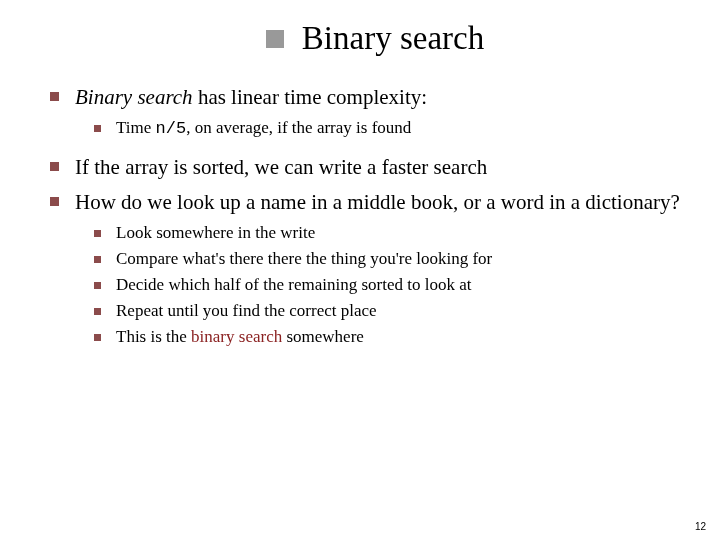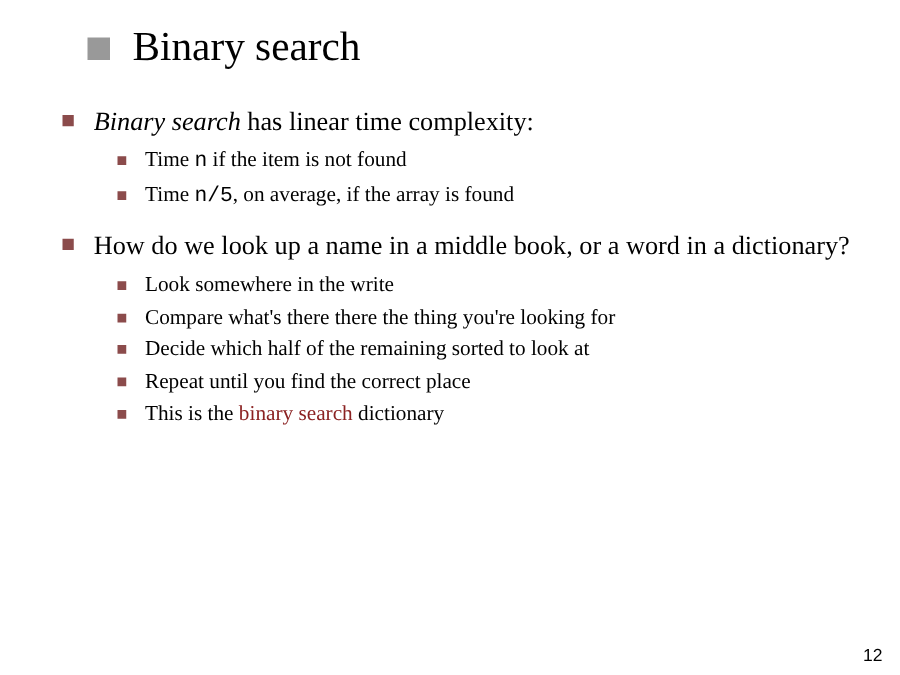--- a/index.html
+++ b/index.html
@@ -1,15 +1,15 @@
 <!DOCTYPE html>
 <html><head>
 <meta charset="utf-8">
 <style>
-  * { margin: 0; padding: 0; box-sizing: border-box; }
+  * { margin: 0; padding: 0; box-sizing: border-box; justify-content: center; }
   html, body { width: 720px; height: 540px; }
   body {
     font-family: "Times New Roman", Times, serif;
     background: #fff;
     color: #000;
     position: relative;
     padding: 20px 40px 20px 40px;
   }
   .title-row {
     display: flex;
@@ -70,21 +70,21 @@
   .l2-text {
     flex: 1;
   }
   .italic { font-style: italic; }
   .code { font-family: "Courier New", Courier, monospace; }
   .maroon { color: #8b2222; }
   .page-num {
     position: absolute;
     bottom: 8px;
     right: 14px;
-    font-size: 14px;
+    font-size: 10px;
     font-family: Arial, sans-serif;
     color: #000;
   }
 </style>
 </head>
 <body>
 
 <div class="title-row">
   <div class="title-bullet"></div>
   <div class="title-text">Binary search</div>
@@ -96,31 +96,29 @@
     <div class="l1-bullet"></div>
     <div class="l1-text">
       <span class="italic">Binary search</span><span> has linear time complexity:</span>
     </div>
   </div>
 
   <div class="l2-group">
     <div class="l2">
       <div class="l2-bullet"></div>
       <div class="l2-text">
-        <span>Time </span><span class="code">n</span><span> if the item is not found</span>
-      </div>
-    </div>
-    <div class="l2">
-      <div class="l2-bullet"></div>
-      <div class="l2-text">
         <span>Time </span><span class="code">n/5</span><span>, on average, if the array is found</span>
       </div>
     </div>
   </div>
 
+  <div class="l1">
+    <div class="l1-bullet"></div>
+    <div class="l1-text">If the array is sorted, we can write a faster search</div>
+  </div>
 
   <div class="l1">
     <div class="l1-bullet"></div>
     <div class="l1-text">How do we look up a name in a middle book, or a word in a dictionary?</div>
   </div>
 
   <div class="l2-group">
     <div class="l2">
       <div class="l2-bullet"></div>
       <div class="l2-text">Look somewhere in the write</div>
@@ -133,20 +131,20 @@
       <div class="l2-bullet"></div>
       <div class="l2-text">Decide which half of the remaining sorted to look at</div>
     </div>
     <div class="l2">
       <div class="l2-bullet"></div>
       <div class="l2-text">Repeat until you find the correct place</div>
     </div>
     <div class="l2">
       <div class="l2-bullet"></div>
       <div class="l2-text">
-        <span>This is the </span><span class="maroon">binary search</span><span> dictionary</span>
+        <span>This is the </span><span class="maroon">binary search</span><span> somewhere</span>
       </div>
     </div>
   </div>
 
 </div>
 
 <div class="page-num">12</div>
 
 </body></html>

